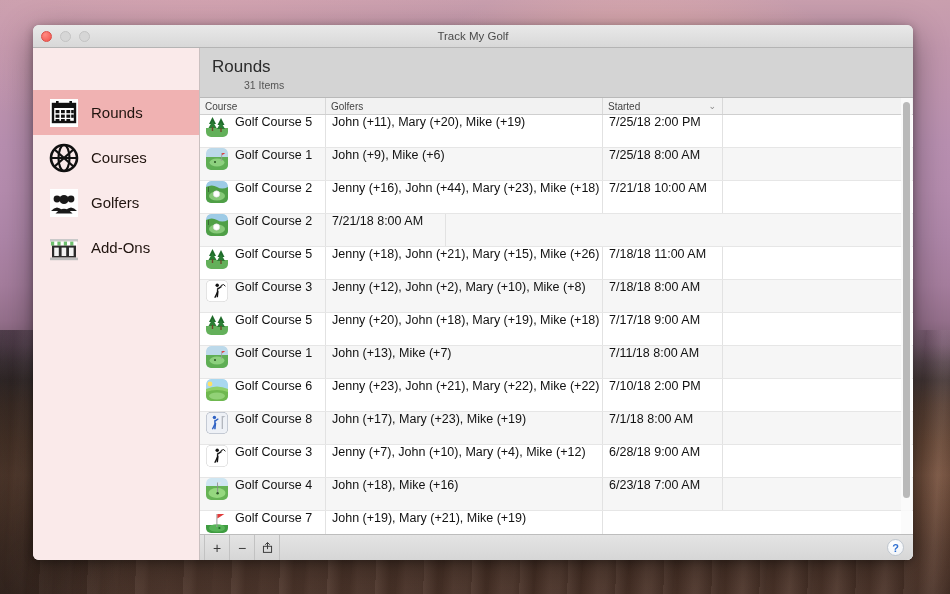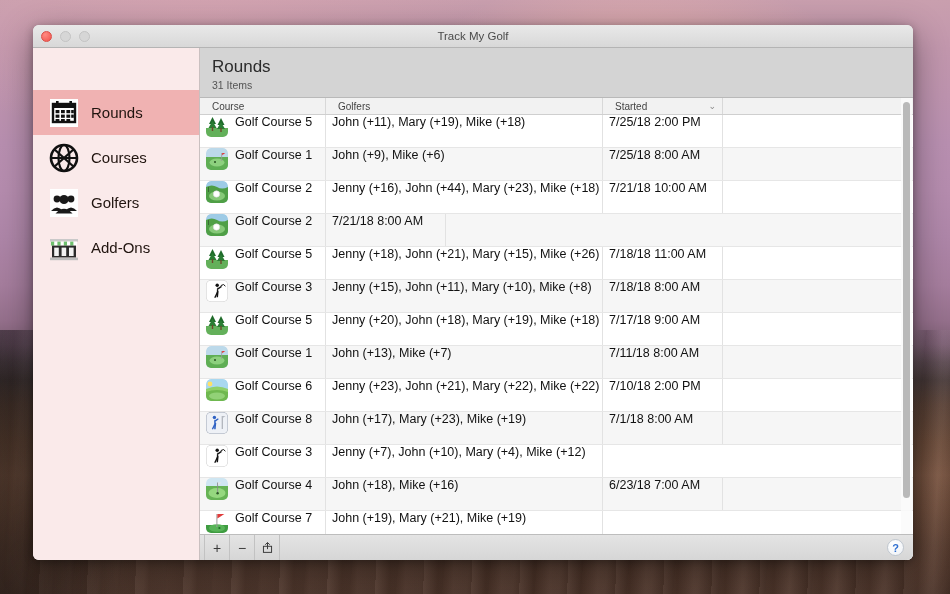--- a/index.html
+++ b/index.html
@@ -140,21 +140,21 @@
     flex-direction: column;
     min-width: 0;
     background: #fff;
   }
   #content-header {
     background: #d4d4d4;
     padding: 8px 0 6px 12px;
     border-bottom: 1px solid #b9b9b9;
   }
   #page-title { font-size: 17px; color: #2c2c2c; line-height: 21px; }
-  #page-subtitle { font-size: 10.5px; color: #555; margin-top: 2px; }
+  #page-subtitle { font-size: 10.5px; color: #555; margin-top: 2px; margin-left: 32px; }
 
   
   #table-wrap {
     flex: 1;
     display: flex;
     flex-direction: column;
     min-height: 0;
     position: relative;
     background: #fff;
   }
@@ -162,21 +162,21 @@
     display: flex;
     height: 16px;
     min-height: 16px;
     background: #f2f2f2;
     border-bottom: 1px solid #cfcfcf;
     font-size: 10px;
     color: #444;
   }
   .th {
     box-sizing: border-box;
-    padding: 1px 0 0 12px;
+    padding: 1px 0 0 5px;
     border-right: 1px solid #d8d8d8;
     display: flex;
     align-items: center;
     overflow: hidden;
     white-space: nowrap;
   }
   .th .sort-chevron {
     margin-left: auto;
     margin-right: 6px;
     font-size: 9px;
@@ -415,21 +415,21 @@
                     <path d="M0 13 h22 v9 H0z" fill="#63b05a"></path>
                     <path d="M6.5 2 L10 9 H3z" fill="#1f6b2a"></path>
                     <path d="M6.5 6 L10.5 13 H2.5z" fill="#2a7d33"></path>
                     <path d="M15 3 L18.5 10 H11.5z" fill="#1f6b2a"></path>
                     <path d="M15 7 L19 14 H11z" fill="#2a7d33"></path>
                     <rect x="5.8" y="12" width="1.4" height="4" fill="#6b4a2a"></rect>
                     <rect x="14.3" y="13" width="1.4" height="4" fill="#6b4a2a"></rect>
                   </svg>
                   <span>Golf Course 5</span>
                 </div>
-                <div class="cell col-golfers">John (+11), Mary (+19), Mike (+18)</div>
+                <div class="cell col-golfers">John (+11), Mary (+20), Mike (+19)</div>
                 <div class="cell col-started">7/25/18 2:00 PM</div>
                 <div class="cell col-extra"></div>
               </div>
               <div class="row alt">
                 <div class="cell col-course">
                   <svg viewBox="0 0 22 22" width="22" height="22" class="course-icon">
                     <rect width="22" height="22" rx="5" fill="#bcd9ea"></rect>
                     <path d="M0 9 h22 v13 H0z" fill="#5fae54"></path>
                     <ellipse cx="11" cy="14.5" rx="7.5" ry="4" fill="#8dd07e"></ellipse>
                     <circle cx="9" cy="14" r="1.1" fill="#2e5a27"></circle>
@@ -494,21 +494,21 @@
                   <svg viewBox="0 0 22 22" width="22" height="22" class="course-icon">
                     <rect width="22" height="22" rx="5" fill="#ffffff" stroke="#c9c9c9" stroke-width="1"></rect>
                     <circle cx="11.2" cy="5.3" r="1.7" fill="#111"></circle>
                     <path d="M11 7 l1.6 4.6 l-0.6 5.6 h-1.4 l0.2 -5z" fill="#111"></path>
                     <path d="M11.2 8.4 l4 -2.6 l0.7 1.1 l-4 2.8z" fill="#111"></path>
                     <path d="M14.8 5.6 q3.2 -2.4 4.6 0.6" fill="none" stroke="#111" stroke-width="1"></path>
                     <path d="M10.8 12 l-2.6 5.4 l1.2 0.5 l2.6 -4.8z" fill="#111"></path>
                   </svg>
                   <span>Golf Course 3</span>
                 </div>
-                <div class="cell col-golfers">Jenny (+15), John (+11), Mary (+10), Mike (+8)</div>
+                <div class="cell col-golfers">Jenny (+12), John (+2), Mary (+10), Mike (+8)</div>
                 <div class="cell col-started">7/18/18 8:00 AM</div>
                 <div class="cell col-extra"></div>
               </div>
               <div class="row">
                 <div class="cell col-course">
                   <svg viewBox="0 0 22 22" width="22" height="22" class="course-icon">
                     <rect width="22" height="22" rx="5" fill="#ffffff"></rect>
                     <path d="M0 13 h22 v9 H0z" fill="#63b05a"></path>
                     <path d="M6.5 2 L10 9 H3z" fill="#1f6b2a"></path>
                     <path d="M6.5 6 L10.5 13 H2.5z" fill="#2a7d33"></path>
@@ -577,20 +577,21 @@
                     <rect width="22" height="22" rx="5" fill="#ffffff" stroke="#c9c9c9" stroke-width="1"></rect>
                     <circle cx="11.2" cy="5.3" r="1.7" fill="#111"></circle>
                     <path d="M11 7 l1.6 4.6 l-0.6 5.6 h-1.4 l0.2 -5z" fill="#111"></path>
                     <path d="M11.2 8.4 l4 -2.6 l0.7 1.1 l-4 2.8z" fill="#111"></path>
                     <path d="M14.8 5.6 q3.2 -2.4 4.6 0.6" fill="none" stroke="#111" stroke-width="1"></path>
                     <path d="M10.8 12 l-2.6 5.4 l1.2 0.5 l2.6 -4.8z" fill="#111"></path>
                   </svg>
                   <span>Golf Course 3</span>
                 </div>
                 <div class="cell col-golfers">Jenny (+7), John (+10), Mary (+4), Mike (+12)</div>
+                <div class="cell col-started">6/28/18 9:00 AM</div>
                 <div class="cell col-extra"></div>
               </div>
               <div class="row alt">
                 <div class="cell col-course">
                   <svg viewBox="0 0 22 22" width="22" height="22" class="course-icon">
                     <rect width="22" height="22" rx="5" fill="#cfe6f2"></rect>
                     <path d="M0 8 h22 v14 H0z" fill="#66b355"></path>
                     <ellipse cx="11" cy="15" rx="8.5" ry="5" fill="#95d87f"></ellipse>
                     <rect x="11.2" y="4.5" width="0.9" height="11" fill="#8a8a8a"></rect>
                     <path d="M12.1 4.5 h3.4 l-3.4 2.4z" fill="#e8e8e8"></path>

